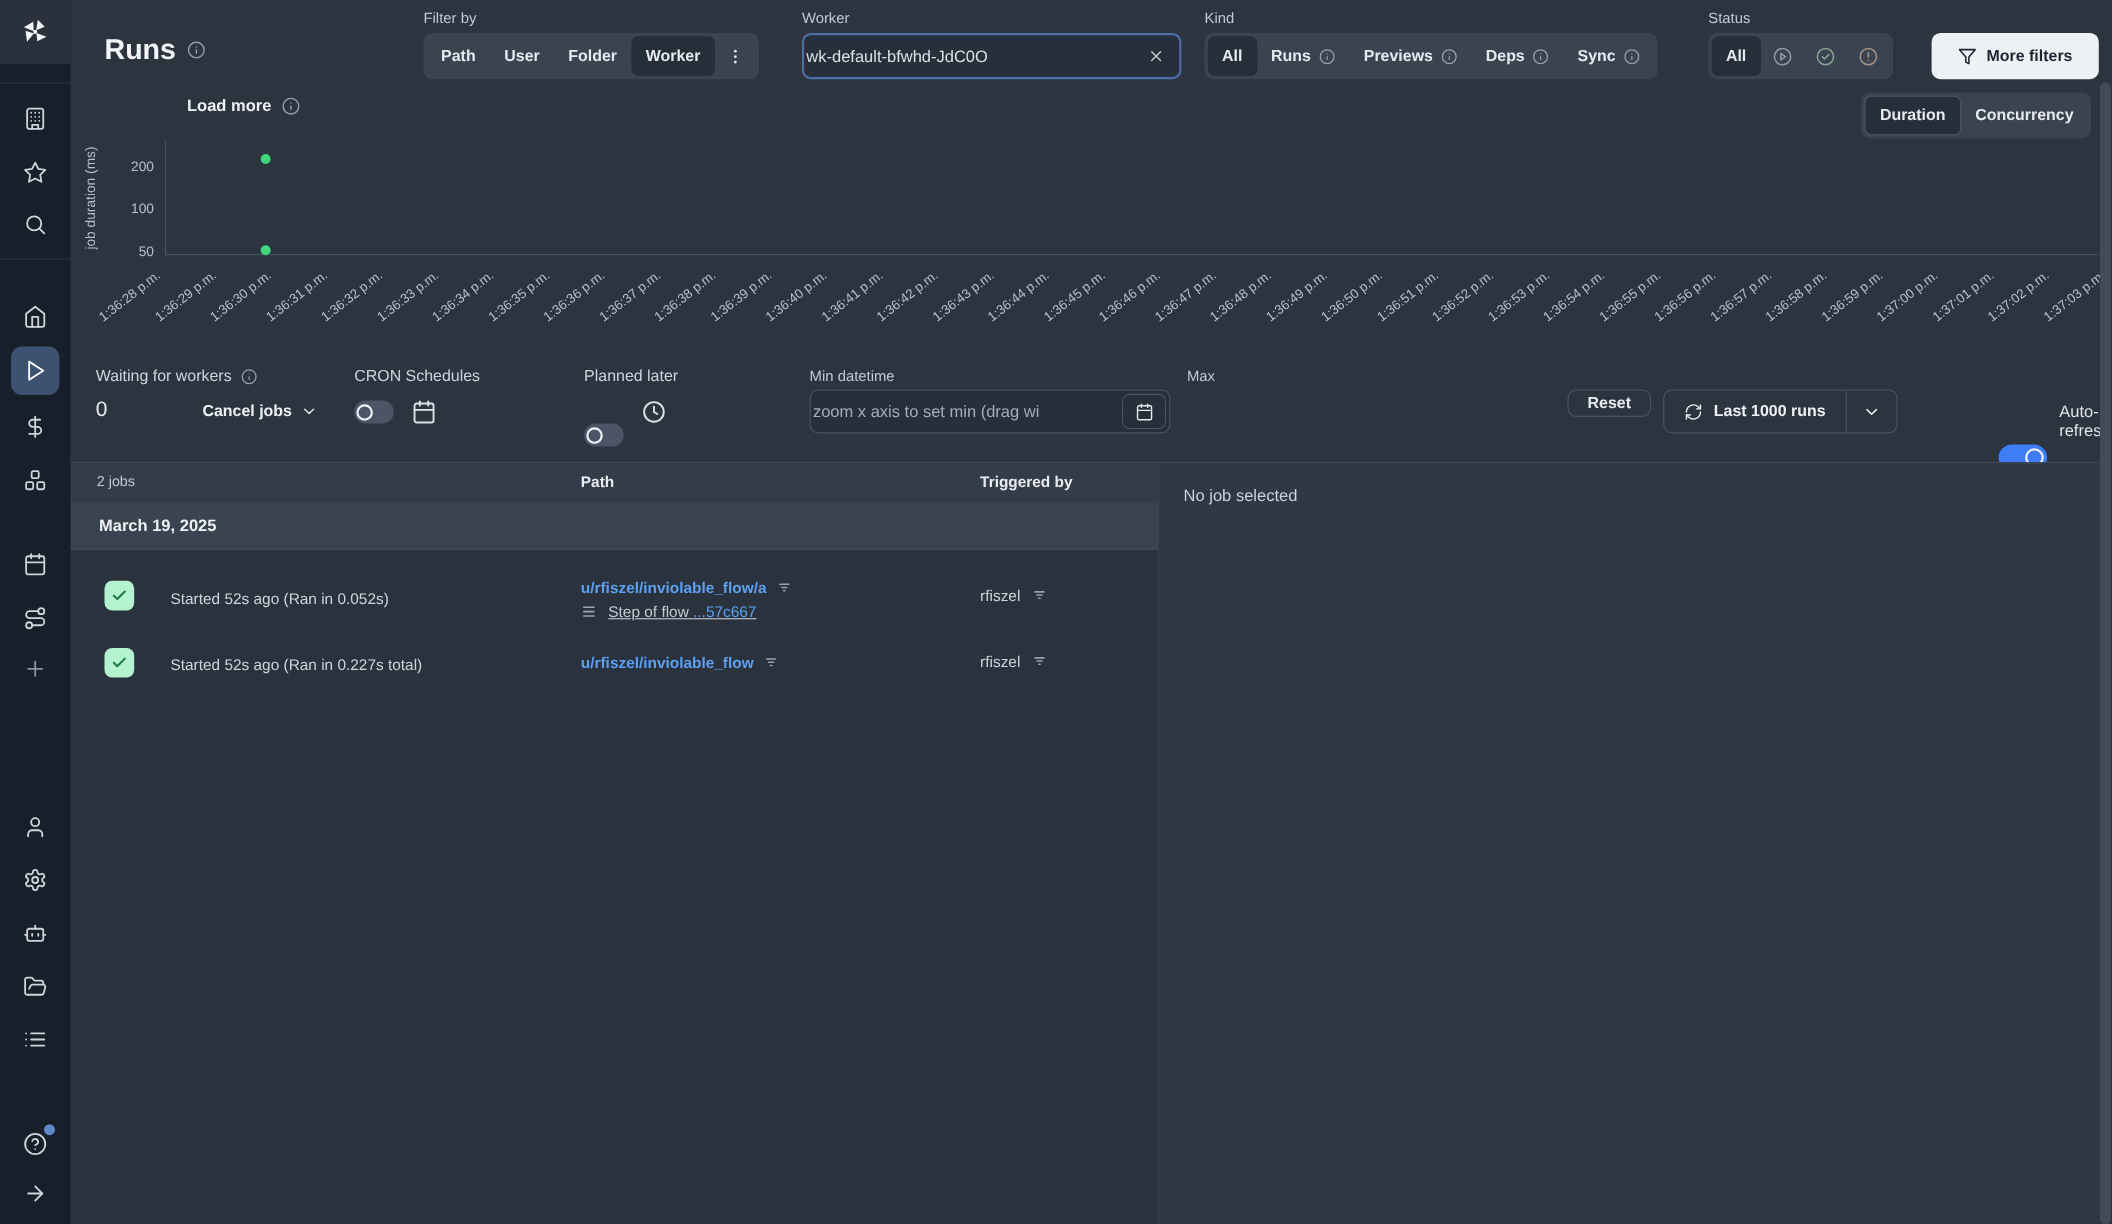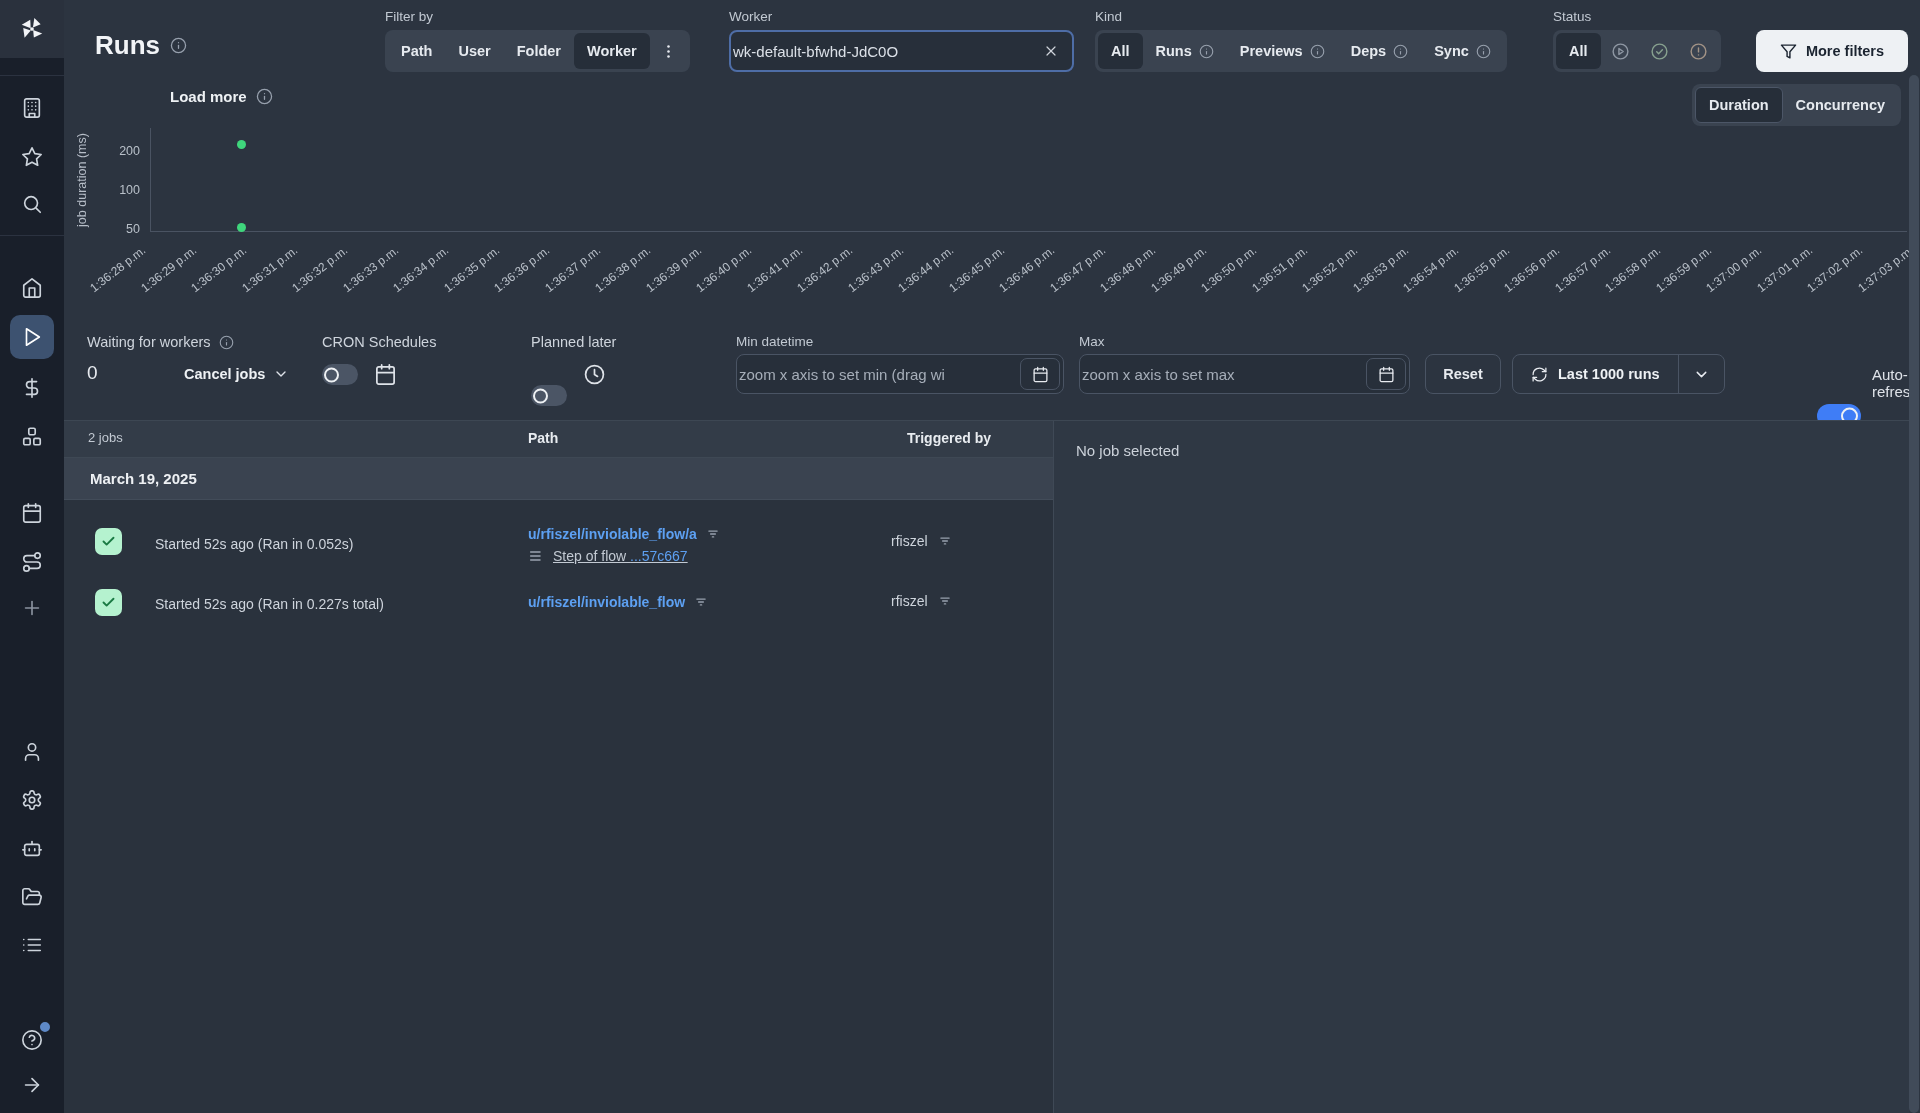--- a/index.html
+++ b/index.html
@@ -26,21 +26,21 @@
   .info-ic{width:15px;height:15px;color:#97a0ad;flex:0 0 auto;}
   svg{display:block;}
   .stroke-ic{fill:none;stroke:currentColor;stroke-width:1.8;stroke-linecap:round;stroke-linejoin:round;}
 
   .page-title{font-size:26px;font-weight:700;color:#f2f4f7;display:flex;align-items:center;gap:10px;}
   .page-title .info-ic{width:17px;height:17px;}
 
   .tinput{height:42px;background:#272f3a;border:1px solid #4a5464;border-radius:8px;color:#dbe0e7;font-size:15px;padding:0 2px;width:100%;outline:none;}
   .tinput::placeholder{color:#a6aeb9;}
   .worker-input{border:2px solid #4e6da6;}
-  .btn-outline{display:flex;align-items:center;justify-content:center;gap:9px;height:40px;border:1px solid #4a5464;border-radius:8px;background:transparent;color:#e8ebef;font-size:14.5px;font-weight:600;cursor:pointer;}
+  .btn-outline{display:flex;align-items:center;justify-content:center;gap:9px;height:25px;border:1px solid #4a5464;border-radius:8px;background:transparent;color:#e8ebef;font-size:14.5px;font-weight:600;cursor:pointer;}
   .btn-light{display:flex;align-items:center;justify-content:center;gap:9px;height:42px;border-radius:8px;background:#eef1f4;color:#1b2430;font-size:14.5px;font-weight:600;cursor:pointer;border:none;}
 
   .toggle{position:relative;border-radius:999px;cursor:pointer;}
   .toggle .knob{position:absolute;top:50%;transform:translateY(-50%);border-radius:50%;border:2.5px solid #eef1f4;background:transparent;}
   .tg-sm{width:36px;height:21px;background:#4b5565;}
   .tg-sm .knob{left:2px;width:15px;height:15px;}
   .tg-lg{width:44px;height:24px;background:#3f7df6;}
   .tg-lg .knob{right:3px;width:17px;height:17px;}
   .ctl-ic{width:23px;height:23px;color:#dfe3e9;cursor:pointer;}
 
@@ -411,31 +411,20 @@
       <svg class="stroke-ic" width="17" height="17" viewBox="0 0 24 24" style="color:#e8ebf0;">
           <rect x="3" y="4" width="18" height="18" rx="2"></rect>
           <path d="M16 2v4"></path>
           <path d="M8 2v4"></path>
           <path d="M3 10h18"></path>
         </svg>
     </div>
   </div>
 
   <div class="abs flabel" style="left:1079px;top:334px;">Max</div>
-  <div class="abs" style="left:1079px;top:354px;width:331px;">
-    <input class="tinput" style="height: 40px; padding-right: 52px;" placeholder="zoom x axis to set max">
-    <div class="abs" style="right:4px;top:4px;width:40px;height:32px;border:1px solid #4a5464;border-radius:7px;display:flex;align-items:center;justify-content:center;cursor:pointer;background:#272f3a;">
-      <svg class="stroke-ic" width="17" height="17" viewBox="0 0 24 24" style="color:#e8ebf0;">
-          <rect x="3" y="4" width="18" height="18" rx="2"></rect>
-          <path d="M16 2v4"></path>
-          <path d="M8 2v4"></path>
-          <path d="M3 10h18"></path>
-        </svg>
-    </div>
-  </div>
 
   <button class="abs btn-outline" style="left:1425px;top:354px;width:76px;">Reset</button>
 
   <div class="abs" style="left:1512px;top:354px;display:flex;height:40px;border:1px solid #4a5464;border-radius:8px;overflow:hidden;">
     <div style="display:flex;align-items:center;gap:10px;padding:0 18px;cursor:pointer;">
       <svg class="stroke-ic" width="17" height="17" viewBox="0 0 24 24" style="color:#e8ebf0;">
           <path d="M3 12a9 9 0 0 1 15-6.7L21 8"></path>
           <path d="M21 3v5h-5"></path>
           <path d="M21 12a9 9 0 0 1-15 6.7L3 16"></path>
           <path d="M3 21v-5h5"></path>
@@ -452,21 +441,21 @@
   <div class="abs toggle tg-lg" style="left:1817px;top:362px;">
       <div class="knob"></div>
     </div>
   <div class="abs" style="left:1872px;top:366px;font-size:15px;color:#dfe3e9;">Auto-refresh</div>
 
   <div class="bottom">
     <div class="jobs-panel">
       <div class="thead">
         <div class="th" style="left:24px;font-weight:400;font-size:13px;color:#c3cad3;">2 jobs</div>
         <div class="th" style="left:464px;">Path</div>
-        <div class="th" style="left:827px;margin-left:16px;">Triggered by</div>
+        <div class="th" style="left:827px;">Triggered by</div>
       </div>
       <div class="group-row">
         <span>March 19, 2025</span>
       </div>
 
       <div class="jrow" style="height:76px;">
         <div class="check-badge" style="top:28px;">
             <svg viewBox="0 0 24 24">
               <polyline points="20 6 9 17 4 12"></polyline>
             </svg>

